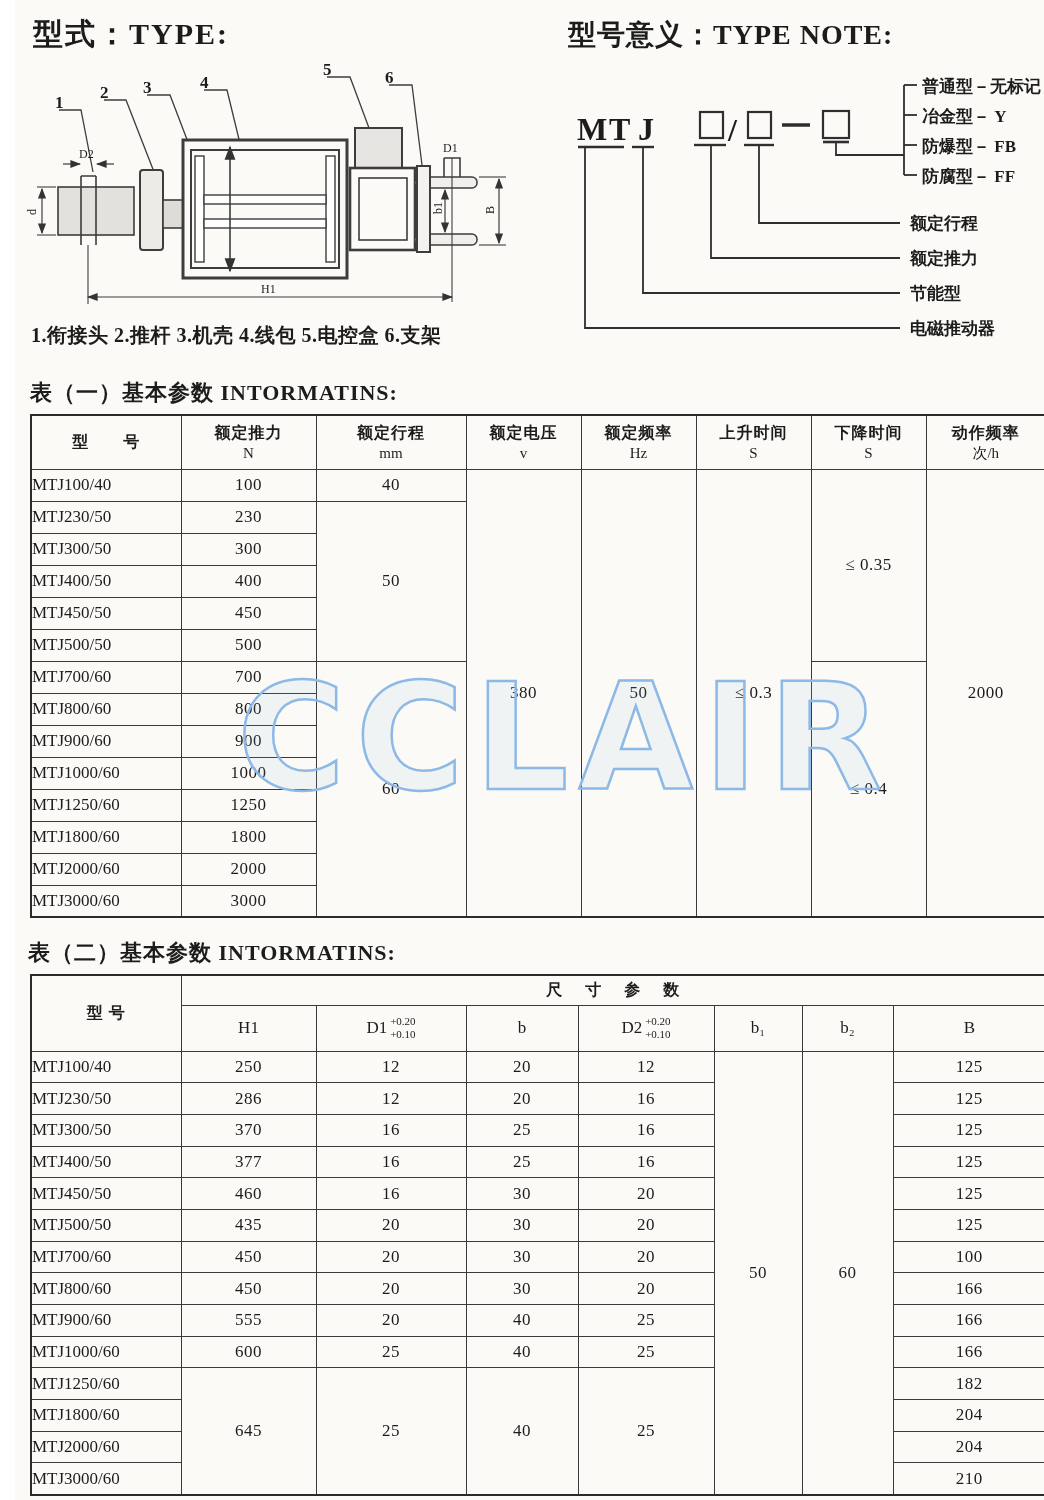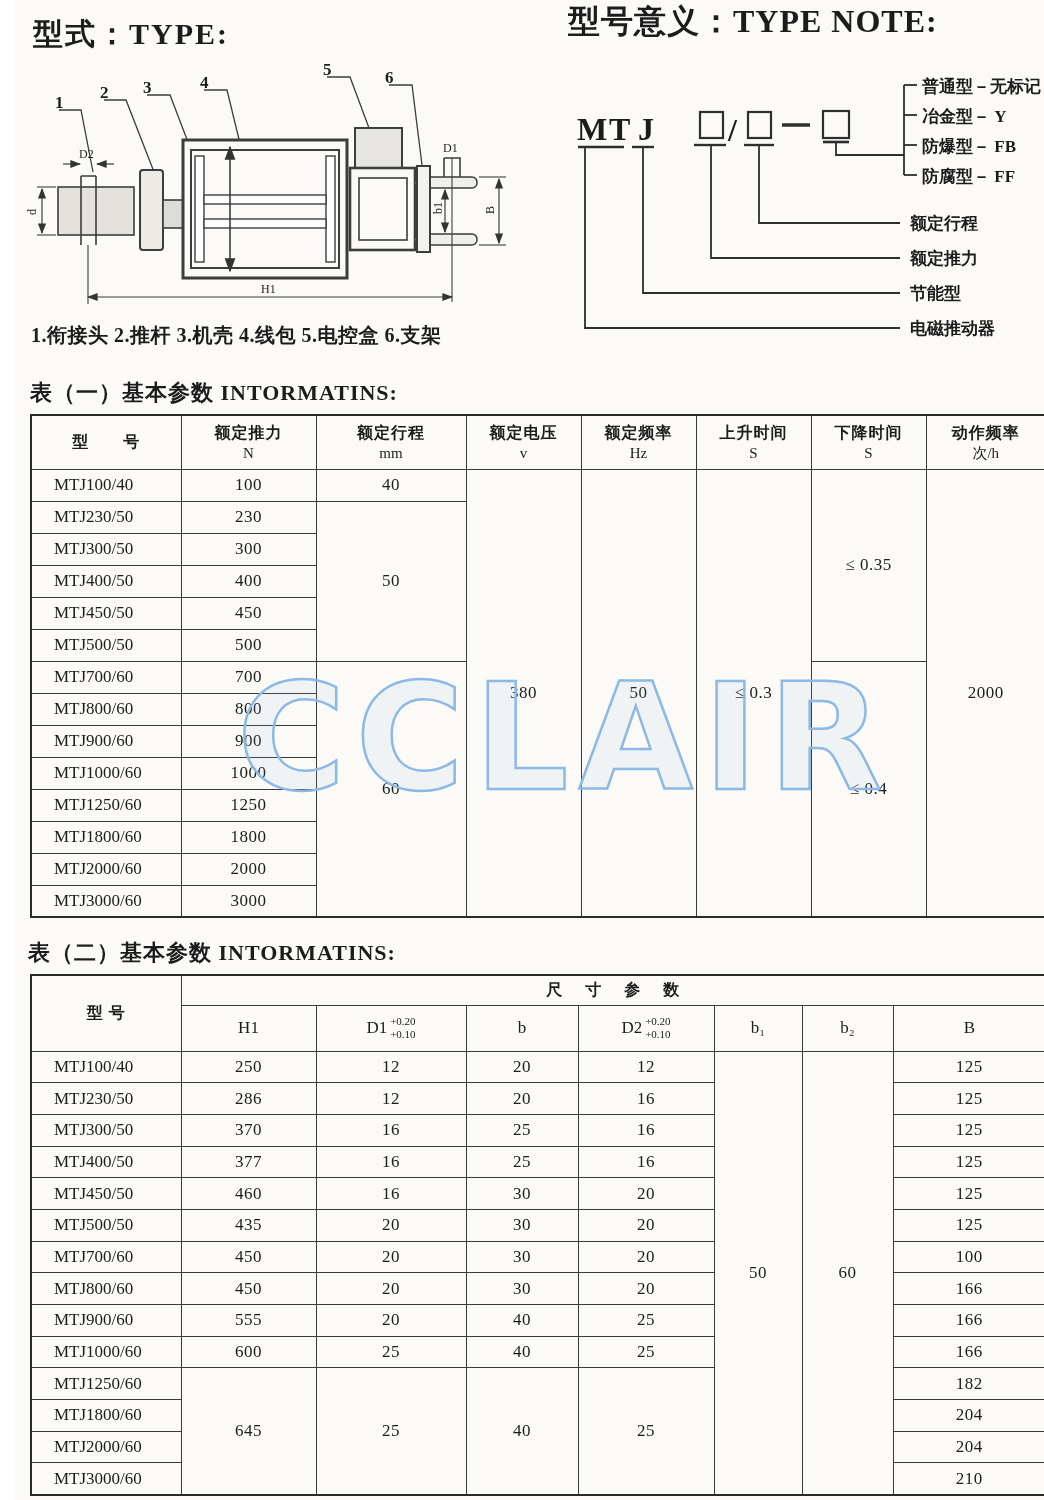--- a/index.html
+++ b/index.html
@@ -5,21 +5,21 @@
   html,body{margin:0;padding:0;}
   .page{
     position:relative;width:1044px;height:1500px;overflow:hidden;
     background:#fbfaf7;color:#1c1c1c;
     font-family:"Liberation Serif",serif;
     margin-left:15px;
   }
   
   .sec-title{position:absolute;font-weight:700;white-space:nowrap;}
   .title-type{left:18px;top:14px;font-size:30px;letter-spacing:2px;}
-  .title-typenote{left:553px;top:0;font-size:32px;letter-spacing:1px;}
+  .title-typenote{left:553px;top:16px;font-size:28px;letter-spacing:1px;}
   .tbl-title{position:absolute;font-weight:700;font-size:22px;letter-spacing:1px;}
   .t1-title{left:15px;top:378px;}
   .t2-title{left:13px;top:938px;}
   .diagram-caption{
     position:absolute;left:16px;top:322px;width:515px;
     font-weight:700;font-size:20px;letter-spacing:.5px;white-space:nowrap;
   }
   
   .svg-left{position:absolute;left:8px;top:52px;}
   .svg-right{position:absolute;left:545px;top:55px;}
@@ -44,21 +44,21 @@
   .t1{border:2.5px solid #2b2b2b;}
   .t2{border:2.5px solid #2b2b2b;}
   .t1 thead tr{height:54px;}
   .t1 tbody tr{height:32px;}
   .t2 tbody tr{height:31.7px;}
   .hrow1{height:30px;}
   .hrow2{height:46px;}
   th{font-weight:400;}
   .hcn{font-weight:700;font-size:16px;letter-spacing:1px;line-height:1.35;}
   .hunit{font-size:15px;line-height:1.2;}
-  .model-cell{text-align:left;padding-left:22px;white-space:nowrap;}
+  .model-cell{text-align:left;white-space:nowrap;}
   .num-cell{letter-spacing:.5px;}
   .dwrap{display:inline-flex;align-items:center;gap:3px;font-size:17px;}
   .tol{display:inline-flex;flex-direction:column;font-size:11px;line-height:1.15;font-style:normal;text-align:center;}
   .tol em{font-style:normal;}
   
   .watermark{
     position:absolute;left:222px;top:664px;z-index:6;pointer-events:none;
     font-family:"DejaVu Sans",sans-serif;font-weight:700;
     font-size:148px;letter-spacing:10px;line-height:1;
     color:rgba(140,185,230,0.10);

